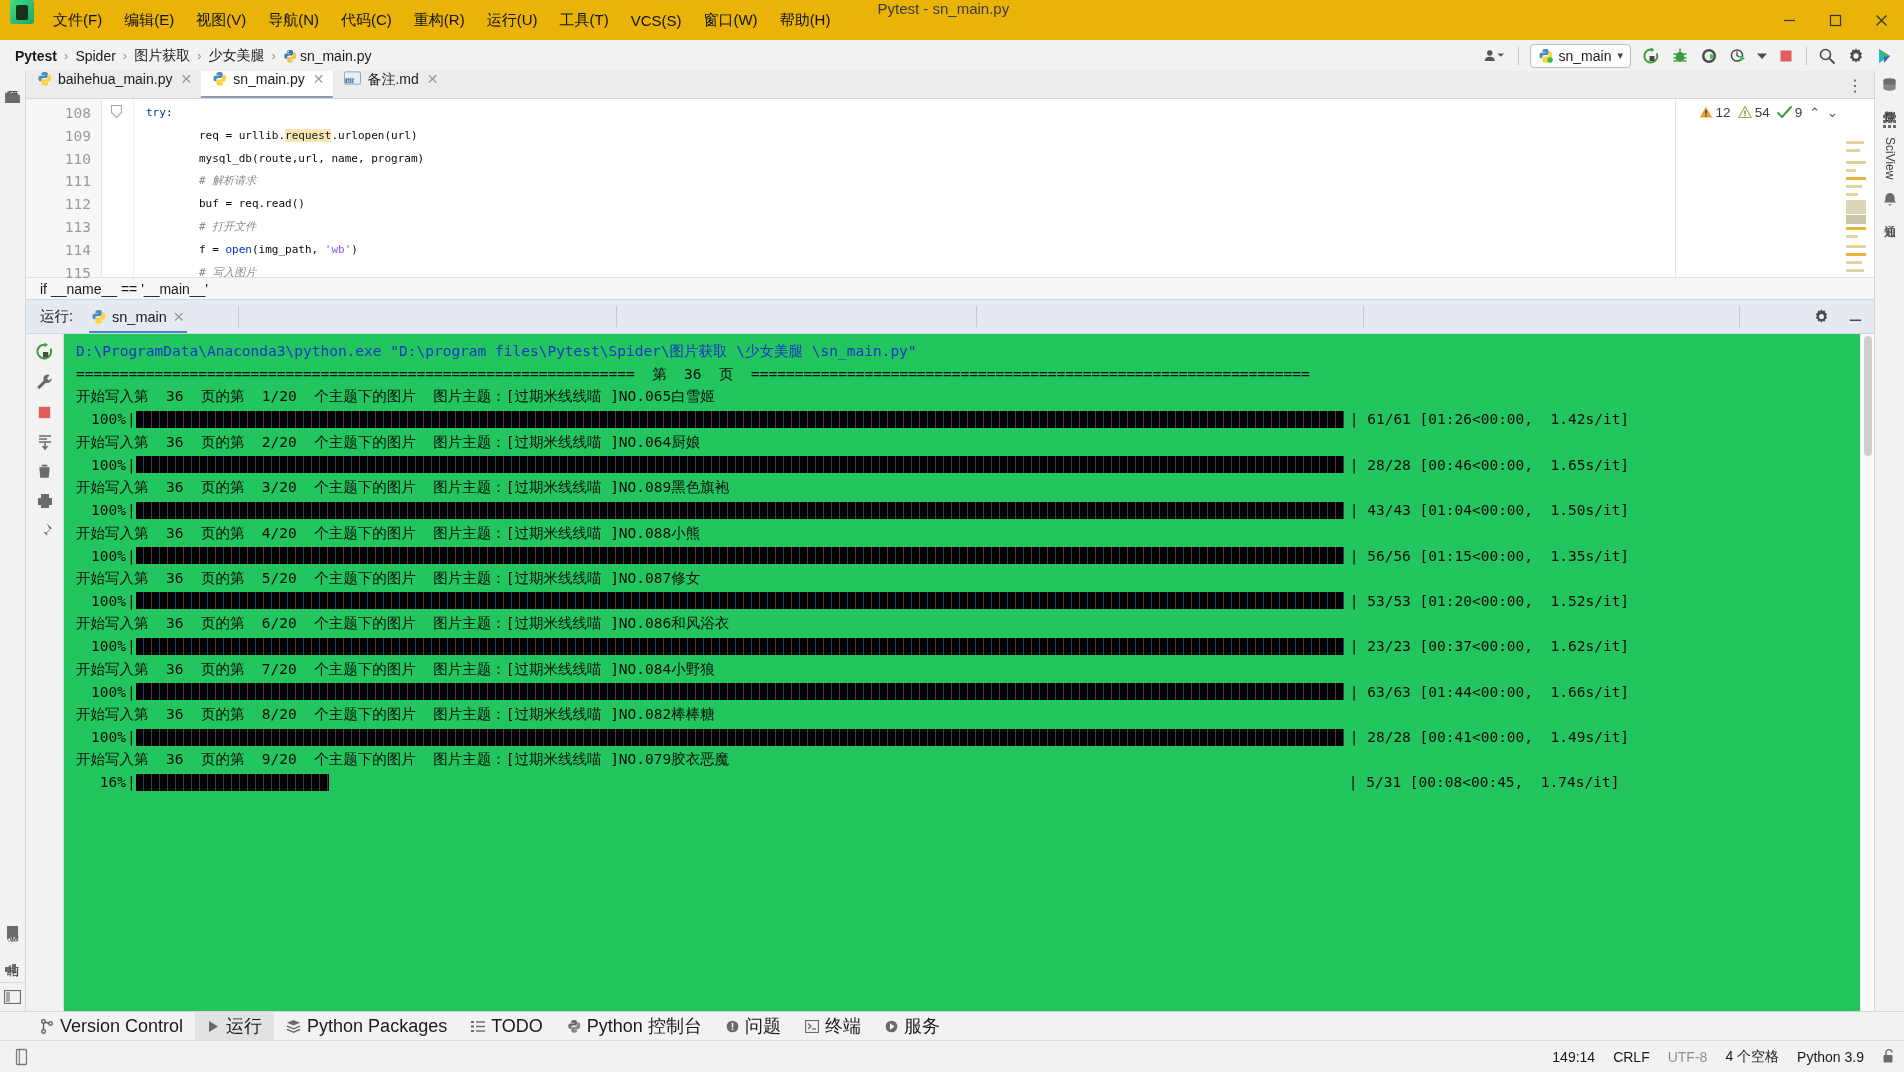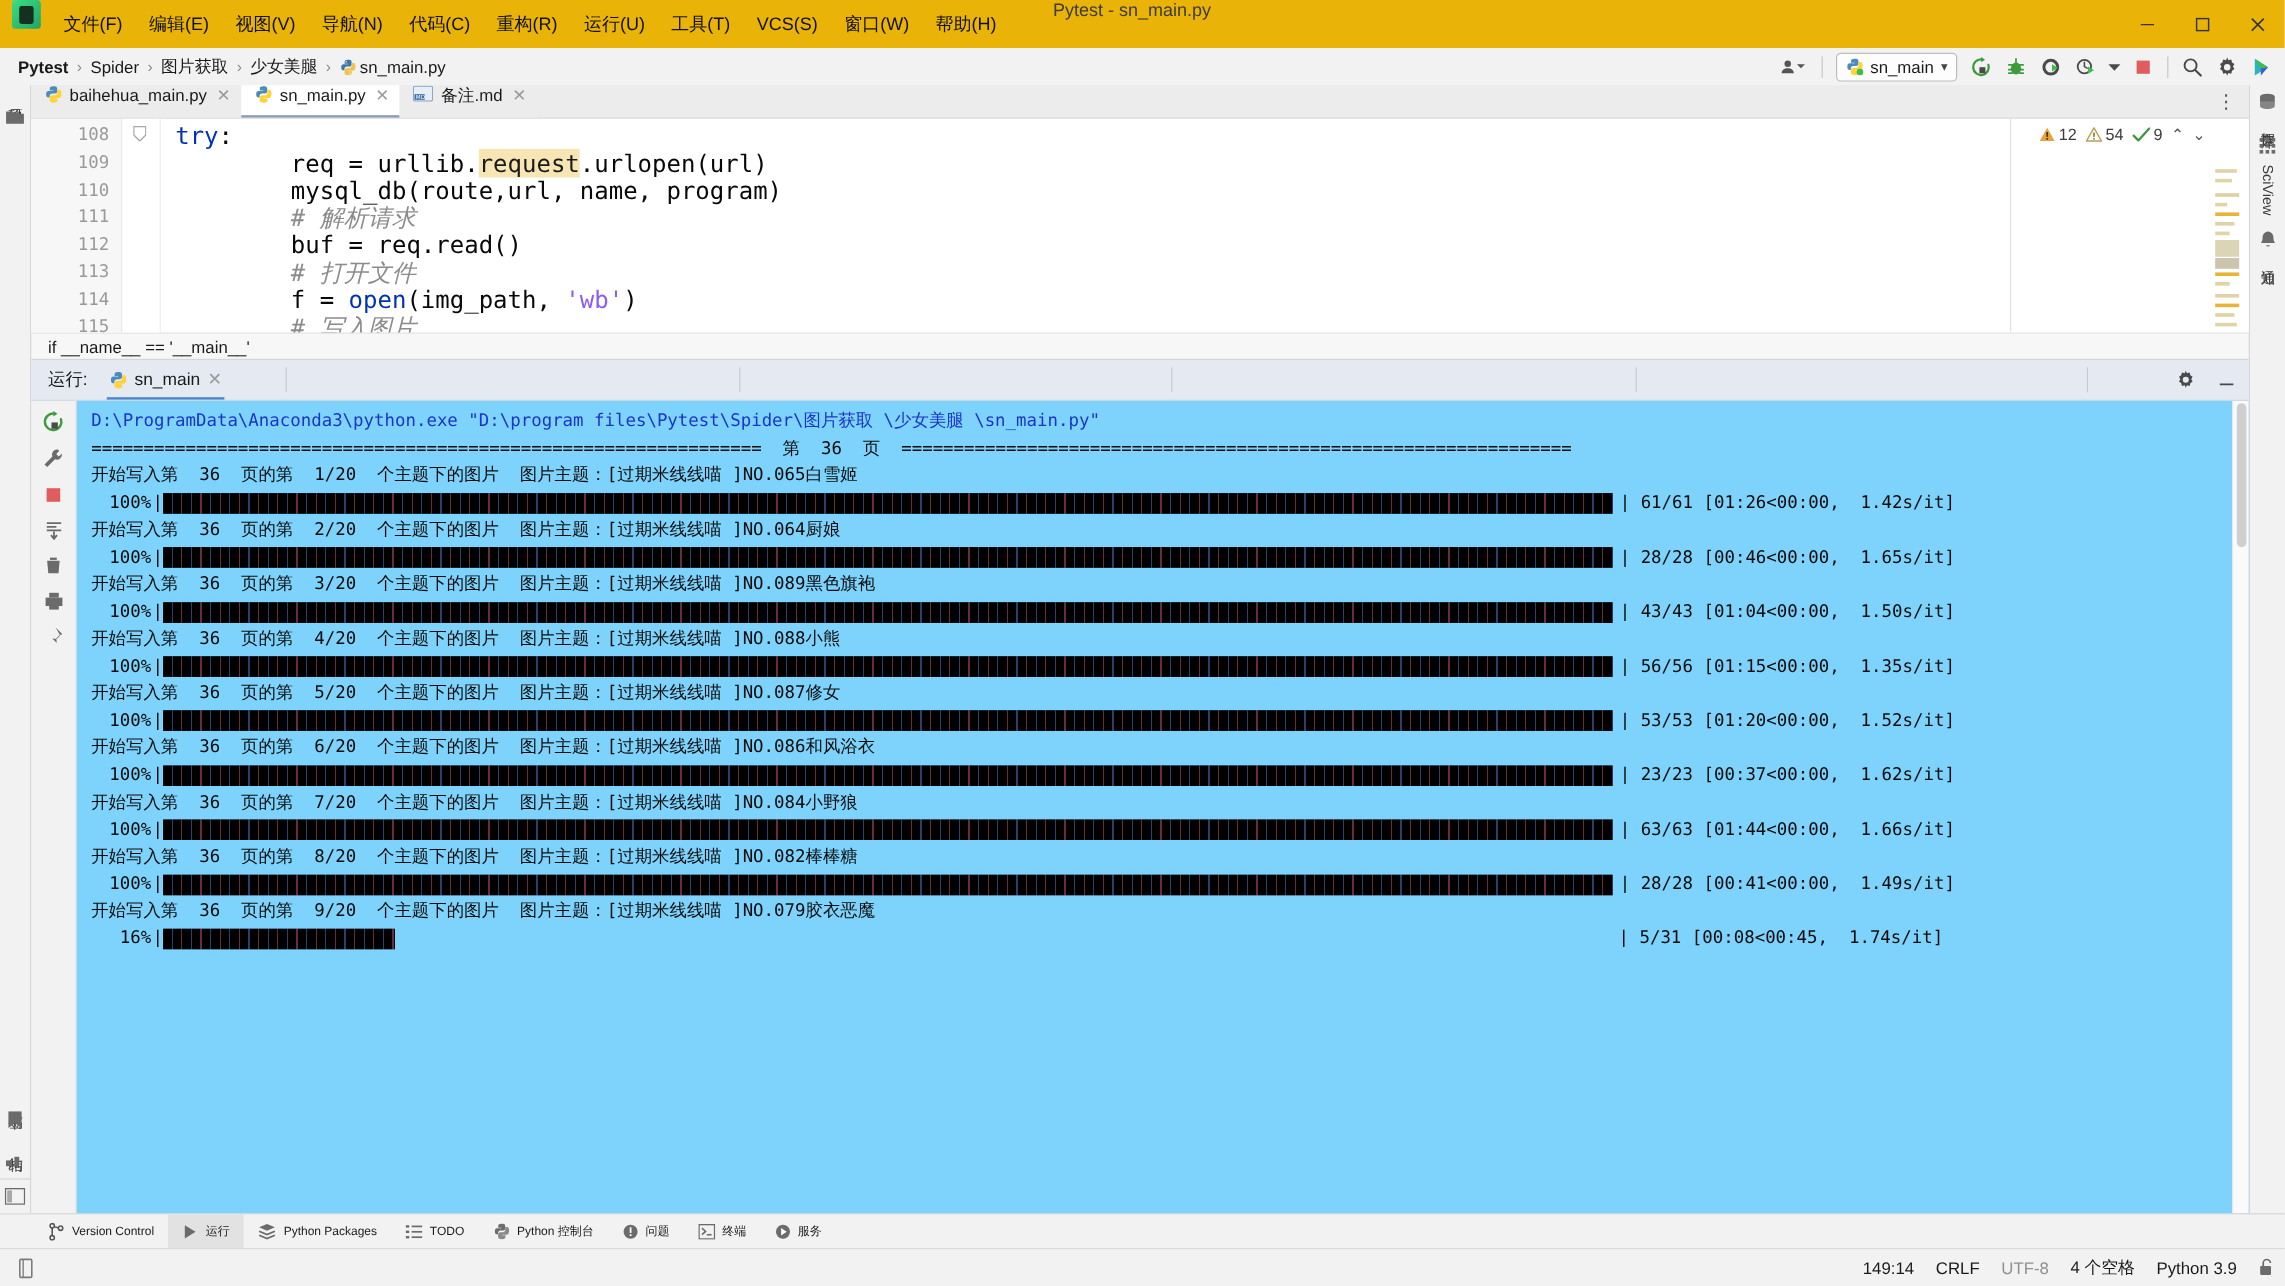--- a/index.html
+++ b/index.html
@@ -97,21 +97,21 @@
   .editor-wrap { flex:0 0 178px; display:flex; background:#ffffff; position:relative; min-height:0;}
   .gutter {
     flex:0 0 76px; background:#f7f7f7; border-right:1px solid #e4e4e4;
     font-family:"DejaVu Sans Mono", monospace; font-size:14.5px; color:#9a9a9a;
     text-align:right; padding-top:3px;
   }
   .gutter .ln { height:22.8px; line-height:22.8px; padding-right:10px;}
   .foldcol { flex:0 0 32px; background:#ffffff; border-right:1px solid #eee; position:relative;}
   .fold-marker{ position:absolute; top:6px; left:9px; width:11px; height:13px; }
   .code {
-    flex:1 1 auto; font-family:"DejaVu Sans Mono", monospace; font-size:20px;
+    flex:1 1 auto; font-family:"DejaVu Sans Mono", monospace; font-size:11px;
     padding-top:3px; padding-left:12px; overflow:hidden; position:relative;
   }
   .code .cl { height:22.8px; line-height:22.8px; white-space:pre;}
   .kw { color:#0033b3; }
   .fn { color:#0033b3;margin-top:24px; }
   .cm { color:#8c8c8c; font-style:italic;}
   .str{ color:#8b5cf6; }
   .hl { background:#f6e6b3; }
   .plain{ color:#080808;}
   .editor-rightsep { position:absolute; right:198px; top:0; bottom:0; width:1px; background:#e2e2e2;}
@@ -147,21 +147,21 @@
   .run-splits{ position:absolute; left:0; top:0; right:0; height:33px; pointer-events:none;}
   .run-splits i{position:absolute;top:6px;width:1px;height:21px;background:#c6ccd6;}
   .run-header-right{ position:absolute; right:6px; top:0; height:33px; display:flex; align-items:center; gap:8px;}
 
   .run-body{ flex:1 1 auto; display:flex; min-height:0; background:#ffffff;}
   .run-toolbar{
     flex:0 0 38px; background:#f2f2f2; border-right:1px solid #dcdcdc;
     display:flex; flex-direction:column; align-items:center; padding-top:8px; gap:12px;
   }
   .console{
-    flex:1 1 auto; overflow:hidden; position:relative; background:#7dd3fc;
+    flex:1 1 auto; overflow:hidden; position:relative; background:#22c55e;
     font-family:"DejaVu Sans Mono", monospace; font-size:14.5px; color:#0b0b0b;
     padding:6px 0 0 12px;
   }
   .cline{ height:22.7px; line-height:22.7px; white-space:pre; }
   .cpath{ color:#1a35c8; }
   .bar-row{ display:flex; align-items:center; height:22.7px; }
   .pct{ width:50px; text-align:right; white-space:pre;}
   .pipe{ padding-left:1px;}
   .pbar{
     height:17px; background:#000;
@@ -174,21 +174,21 @@
     position:absolute; right:0; top:0; bottom:0; width:14px; background:#fafafa;
     border-left:1px solid #e8e8e8;
   }
   .console-scroll .thumb{ position:absolute; top:2px; left:3px; width:8px; height:120px; background:#cfcfcf; border-radius:4px;}
 
   
   .bottombar{
     flex:0 0 29px; background:#f2f2f2; border-top:1px solid #d6d6d6;
     display:flex; align-items:stretch; padding-left:28px;
   }
-  .btab{ display:flex; align-items:center; gap:6px; padding:0 12px; font-size:10px; color:#1a1a1a;}
+  .btab{ display:flex; align-items:center; gap:6px; padding:0 12px; font-size:18px; color:#1a1a1a;}
   .btab.active{ background:#e2e2e2; }
 
   
   .statusbar{
     flex:0 0 32px; background:#f2f2f2; border-top:1px solid #dcdcdc;
     display:flex; align-items:center; position:relative; padding-left:10px;
   }
   .status-right{ position:absolute; right:8px; display:flex; align-items:center; gap:18px; font-size:14px;}
   .status-right .muted{ color:#909090;}
 

